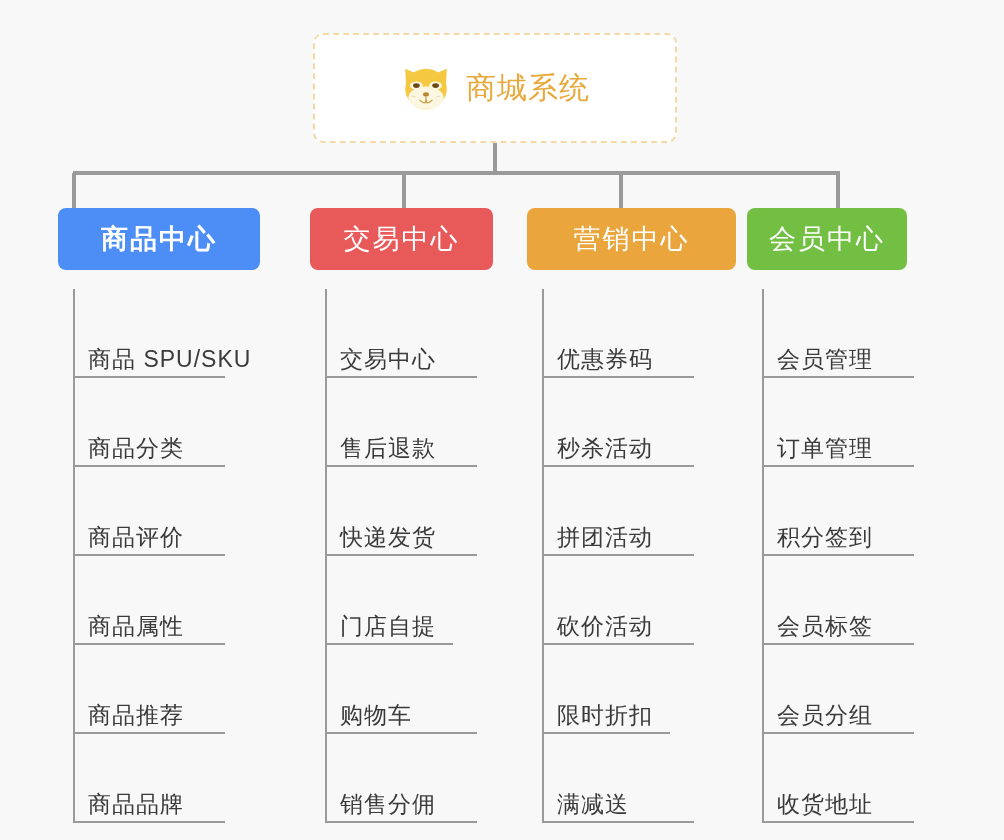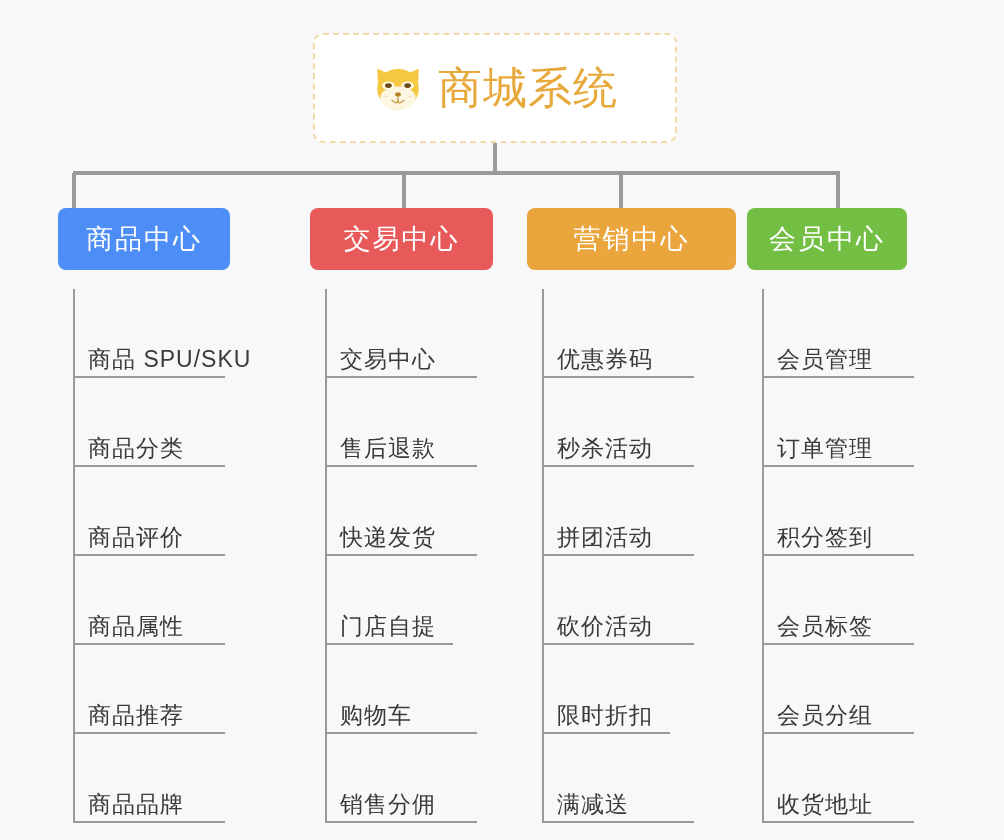--- a/index.html
+++ b/index.html
@@ -25,21 +25,21 @@
     box-sizing: border-box;
     background: #ffffff;
     border: 2px dashed #f3d9a6;
     border-radius: 10px;
     display: flex;
     align-items: center;
     justify-content: center;
     gap: 14px;
   }
   #root-title {
-    font-size: 44px;
+    font-size: 30px;
     color: #e8a93c;
     letter-spacing: 1px;
     line-height: 1;
     white-space: nowrap;
   }
   .dog-emoji {
     width: 52px;
     height: 48px;
     flex: 0 0 auto;
     display: block;
@@ -103,21 +103,21 @@
     white-space: nowrap;
     line-height: 1.1;
   }
 
   
   #col-0 { left: 58px;  }
   #col-1 { left: 310px; }
   #col-2 { left: 527px; }
   #col-3 { left: 747px; }
 
-  #col-0 .cat-box { width: 172px; }
+  #col-0 .cat-box { width: 202px; font-weight: bold; }
   #col-1 .cat-box { width: 183px; }
   #col-2 .cat-box { width: 209px; }
   #col-3 .cat-box { width: 160px; }
 
   #col-0 .leaf-list { margin-top: 19px; }
   #col-1 .leaf-list { margin-top: 19px; }
   #col-2 .leaf-list { margin-top: 19px; }
   #col-3 .leaf-list { margin-top: 19px; }
 
   

